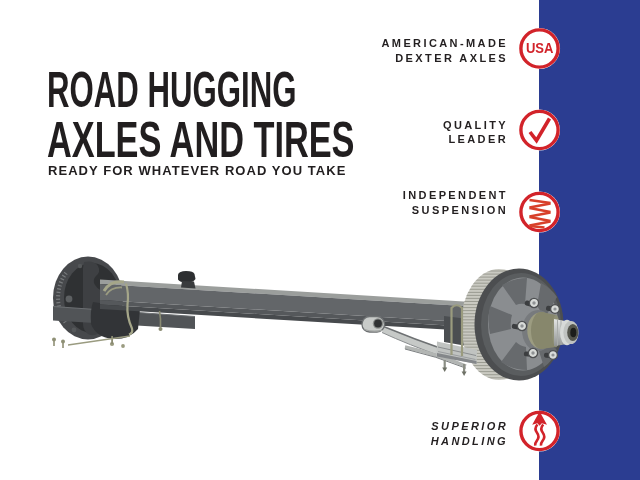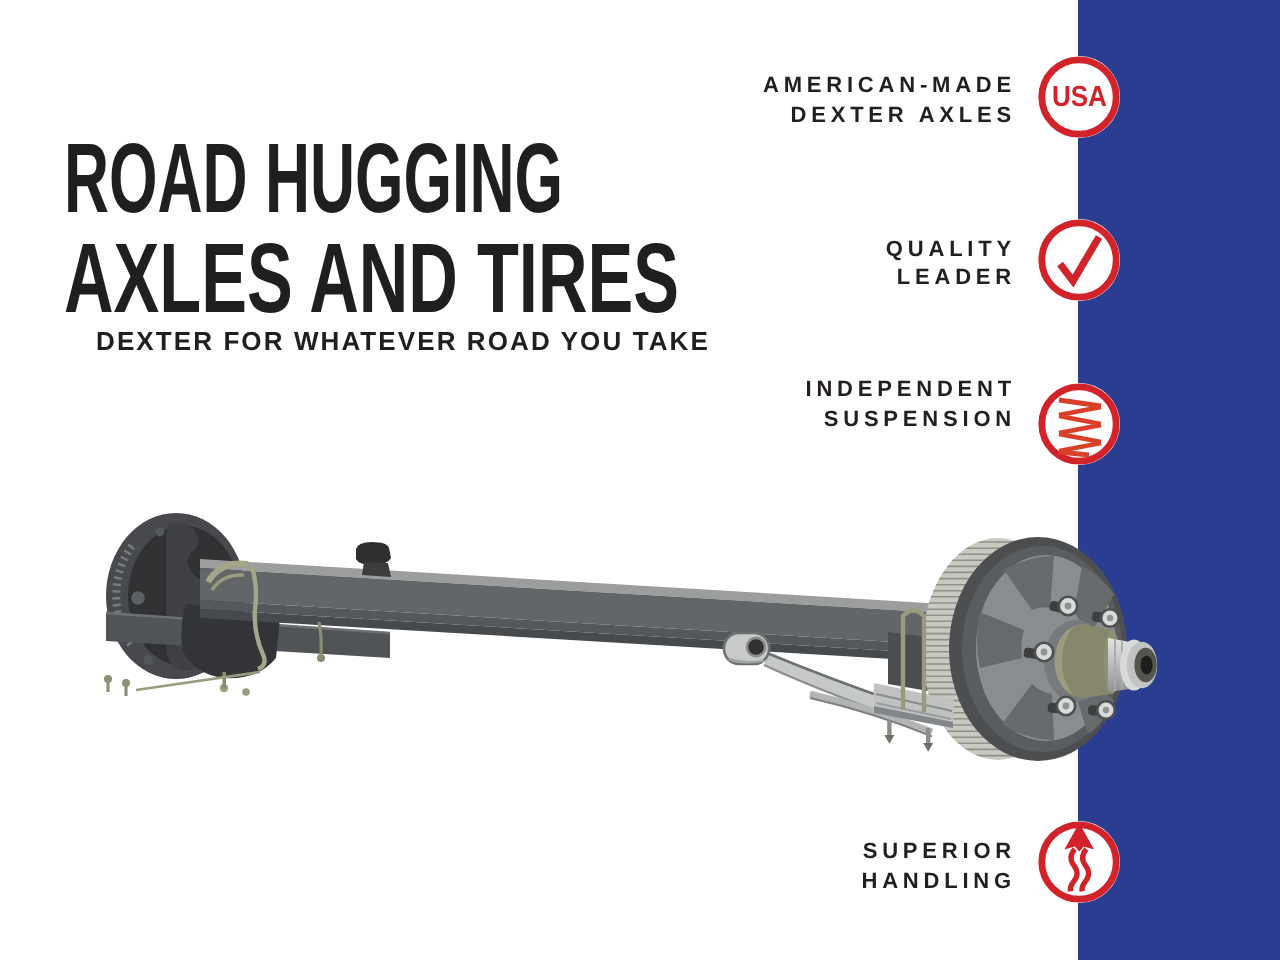--- a/index.html
+++ b/index.html
@@ -1,40 +1,40 @@
 <!DOCTYPE html>
 <html><head>
 <meta charset="utf-8">
 <style>
   html,body{margin:0;padding:0;}
   body{width:640px;height:480px;position:relative;overflow:hidden;background:#ffffff;
        font-family:"Liberation Sans",sans-serif;}
   .blue{position:absolute;left:539px;top:0;width:101px;height:480px;background:#2b3d91;}
-  .title{position:absolute;left:32px;top:65px;color:#211e1f;font-weight:bold;
+  .title{position:absolute;left:47px;top:65px;color:#211e1f;font-weight:bold;
          white-space:nowrap;line-height:50px;}
   .t1{font-size:49.5px;transform:scaleX(0.630);transform-origin:0 0;display:block;}
   .t2{font-size:49.5px;transform:scaleX(0.693);transform-origin:0 0;display:block;}
   .sub{position:absolute;left:48px;top:162.5px;color:#211e1f;font-weight:bold;
        font-size:13px;letter-spacing:1.05px;white-space:nowrap;}
   .lab{position:absolute;right:132px;text-align:right;color:#231f20;font-weight:bold;
        font-size:11px;letter-spacing:2.4px;line-height:14.5px;white-space:nowrap;}
   svg{position:absolute;left:0;top:0;}
 </style>
 </head>
 <body>
 <div class="blue"></div>
 <div class="title">
     <span class="t1">ROAD HUGGING</span>
     <span class="t2">AXLES AND TIRES</span>
   </div>
-<div class="sub">DEXTER FOR WHATEVER ROAD YOU TAKE</div>
+<div class="sub">READY FOR WHATEVER ROAD YOU TAKE</div>
 <div class="lab" style="top:36px;">AMERICAN-MADE<br>DEXTER AXLES</div>
 <div class="lab" style="top:117.5px;">QUALITY<br>LEADER</div>
 <div class="lab" style="top:188px;">INDEPENDENT<br>SUSPENSION</div>
-<div class="lab" style="top:419px;">SUPERIOR<br>HANDLING</div>
+<div class="lab" style="top:419px;font-style:italic;">SUPERIOR<br>HANDLING</div>
 
 <svg width="640" height="480" viewBox="0 0 640 480">
 <defs>
   <linearGradient id="beamG" x1="0" y1="0" x2="0" y2="1">
     <stop offset="0" stop-color="#a2a5a4"></stop>
     <stop offset="0.13" stop-color="#a2a5a4"></stop>
     <stop offset="0.15" stop-color="#6e7173"></stop>
     <stop offset="0.58" stop-color="#646769"></stop>
     <stop offset="0.70" stop-color="#54585a"></stop>
     <stop offset="1" stop-color="#45484b"></stop>

